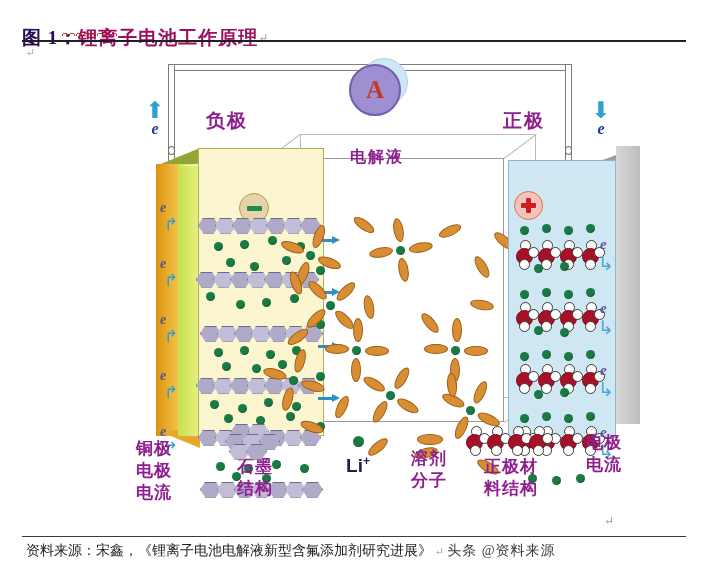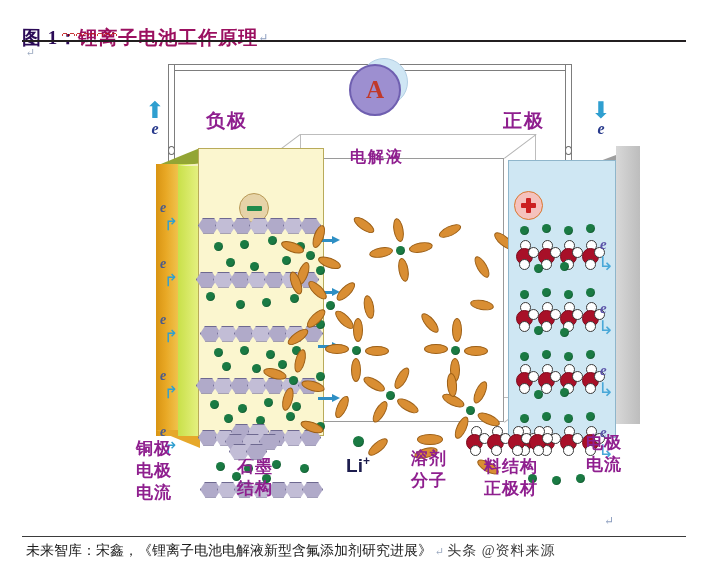--- a/index.html
+++ b/index.html
@@ -599,30 +599,30 @@
             <div class="ox-o" style="left: 47px; top: 0px;"></div>
             <div class="ox-m" style="left: 42px; top: 8px;"></div>
             <div class="ox-o" style="left: 55px; top: 7px;"></div>
             <div class="ox-o" style="left: 46px; top: 19px;"></div>
             <div class="ox-o" style="left: 68px; top: 0px;"></div>
             <div class="ox-m" style="left: 63px; top: 8px;"></div>
             <div class="ox-o" style="left: 76px; top: 7px;"></div>
             <div class="ox-o" style="left: 67px; top: 19px;"></div>
           </div>
       </div>
+      <div class="cap">正极材</div>
       <div class="cap">料结构</div>
-      <div class="cap">正极材</div>
     </div>
 
     <div class="lg" style="left:556px;top:12px;width:96px;">
       <div class="cap">电极</div>
       <div class="cap">电流</div>
     </div>
   </div>
 
   <div class="mark-fig-end">↵</div>
 
   <div class="src-rule"></div>
   <div class="src-line">
-    <span>未来智库：</span><span>宋鑫，</span><span>《锂离子电池电解液新型含氟添加剂研究进展》</span><span class="src-mark">↵</span><span class="watermark">头条 @资料来源</span>
+    <span>资料来源：</span><span>宋鑫，</span><span>《锂离子电池电解液新型含氟添加剂研究进展》</span><span class="src-mark">↵</span><span class="watermark">头条 @资料来源</span>
   </div>
 
 </div>
 
 </body></html>

